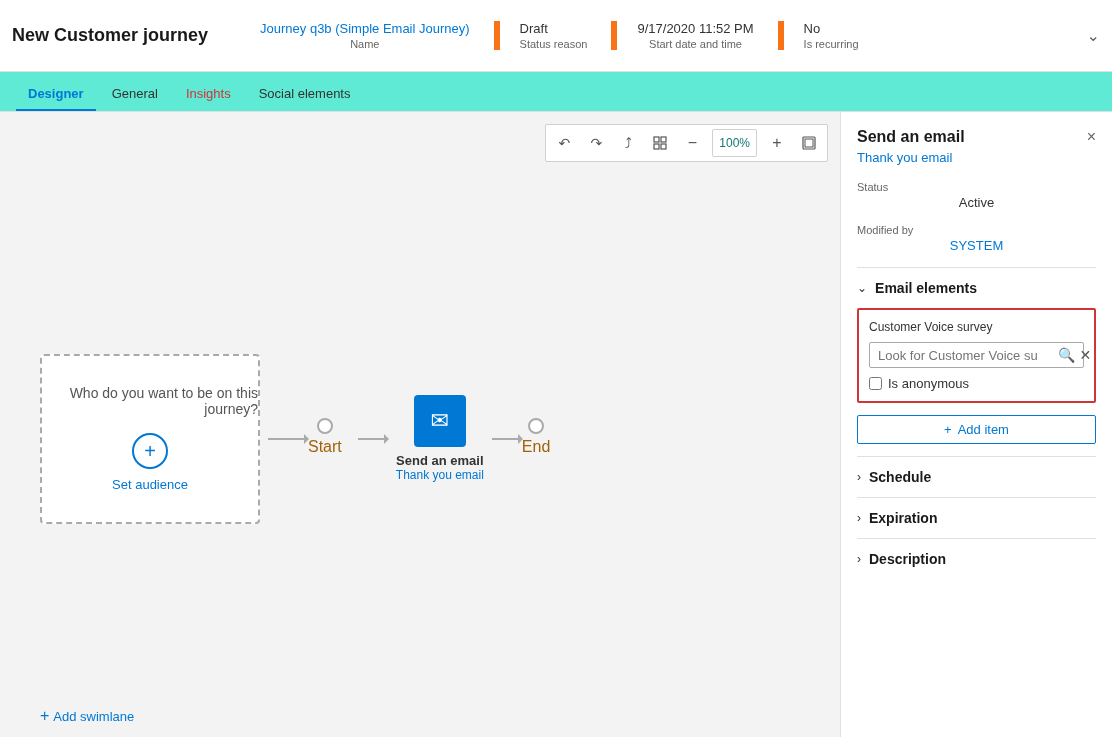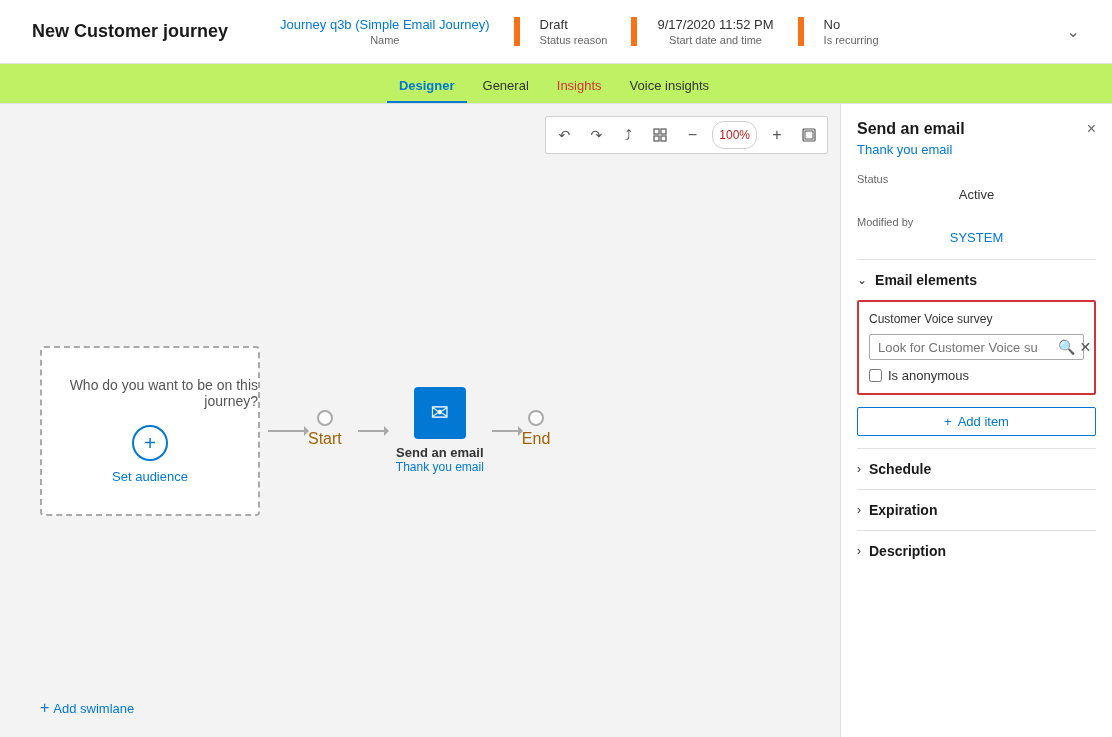--- a/index.html
+++ b/index.html
@@ -1,44 +1,44 @@
 <!DOCTYPE html>
 <html><head>
   <meta charset="utf-8">
   <style>
     * { box-sizing: border-box; margin: 0; padding: 0; }
     body { font-family: 'Segoe UI', sans-serif; font-size: 13px; background: #fff; color: #333; width: 1112px; height: 737px; overflow: hidden; }
 
     
-    .header { display: flex; align-items: center; padding: 10px 32px; border-bottom: 1px solid #e0e0e0; background: #fff; height: 64px; }
+    .header { display: flex; align-items: center; padding: 10px 12px; border-bottom: 1px solid #e0e0e0; background: #fff; height: 72px; }
     .header-title { font-size: 18px; font-weight: 600; color: #1a1a1a; margin-right: 32px; white-space: nowrap; }
     .header-meta { display: flex; gap: 4px; flex: 1; }
     .header-meta-item { display: flex; flex-direction: column; padding: 0 20px; border-left: 6px solid #f97316; }
     .header-meta-item:first-child { border-left: none; }
     .meta-value { font-size: 13px; color: #333; font-weight: 400; }
     .meta-value.link { color: #0078d4; }
     .meta-label { font-size: 11px; color: #666; margin-top: 2px; text-align: center; }
     .header-chevron { margin-left: auto; color: #666; font-size: 16px; cursor: pointer; }
 
     
-    .tabs { display: flex; padding: 0 16px; border-bottom: 1px solid #e0e0e0; background: #bef264; height: 40px; align-items: flex-end; justify-content: center; }
+    .tabs { display: flex; padding: 0 16px; border-bottom: 1px solid #e0e0e0; background: #5eead4; height: 40px; align-items: flex-end; }
     .tab { padding: 8px 12px; font-size: 13px; cursor: pointer; color: #333; border-bottom: 2px solid transparent; margin-right: 4px; }
     .tab.active { color: #0078d4; border-bottom: 2px solid #0078d4; font-weight: 600; }
     .tab.red { color: #d13438; }
 
     
     .main { display: flex; height: calc(737px - 104px); }
 
     
     .canvas { flex: 1; background: #f3f3f3; position: relative; overflow: hidden; }
 
     
     .toolbar { position: absolute; top: 12px; right: 12px; display: flex; gap: 4px; background: #fff; border: 1px solid #d0d0d0; border-radius: 2px; padding: 4px; }
     .toolbar-btn { width: 28px; height: 28px; border: 1px solid transparent; background: transparent; cursor: pointer; display: flex; align-items: center; justify-content: center; border-radius: 2px; color: #555; font-size: 14px; }
-    .toolbar-zoom { display: flex; align-items: center; gap: 2px; border: 1px solid #d0d0d0; border-radius: 12px; padding: 2px 6px; font-size: 12px; color: #b91c1c; margin: 0 2px; }
+    .toolbar-zoom { display: flex; align-items: center; gap: 2px; border: 1px solid #d0d0d0; border-radius: 2px; padding: 2px 6px; font-size: 12px; color: #0f766e; margin: 0 2px; }
 
     
     .journey-area { position: absolute; top: 60px; left: 40px; right: 20px; bottom: 40px; display: flex; align-items: center; }
 
     
     .audience-box { width: 220px; height: 170px; border: 2px dashed #aaa; border-radius: 4px; display: flex; flex-direction: column; align-items: center; justify-content: center; background: #fff; position: relative; }
     .audience-text { font-size: 14px; color: #555; text-align: right; margin-bottom: 16px; font-weight: 500; }
     .plus-circle { width: 36px; height: 36px; border: 2px solid #0078d4; border-radius: 50%; display: flex; align-items: center; justify-content: center; color: #0078d4; font-size: 20px; cursor: pointer; margin-bottom: 8px; }
     .set-audience { color: #0078d4; font-size: 13px; cursor: pointer; }
 
@@ -120,21 +120,21 @@
       <span class="meta-label">Is recurring</span>
     </div>
   </div>
   <div class="header-chevron">⌄</div>
 </div>
 
 <div class="tabs">
   <div class="tab active">Designer</div>
   <div class="tab">General</div>
   <div class="tab red">Insights</div>
-  <div class="tab">Voice insights</div>
+  <div class="tab">Social elements</div>
 </div>
 
 <div class="main">
 
   <div class="canvas">
 
     <div class="toolbar">
       <button class="toolbar-btn">↶</button>
       <button class="toolbar-btn">↷</button>
       <button class="toolbar-btn">⤴</button>

